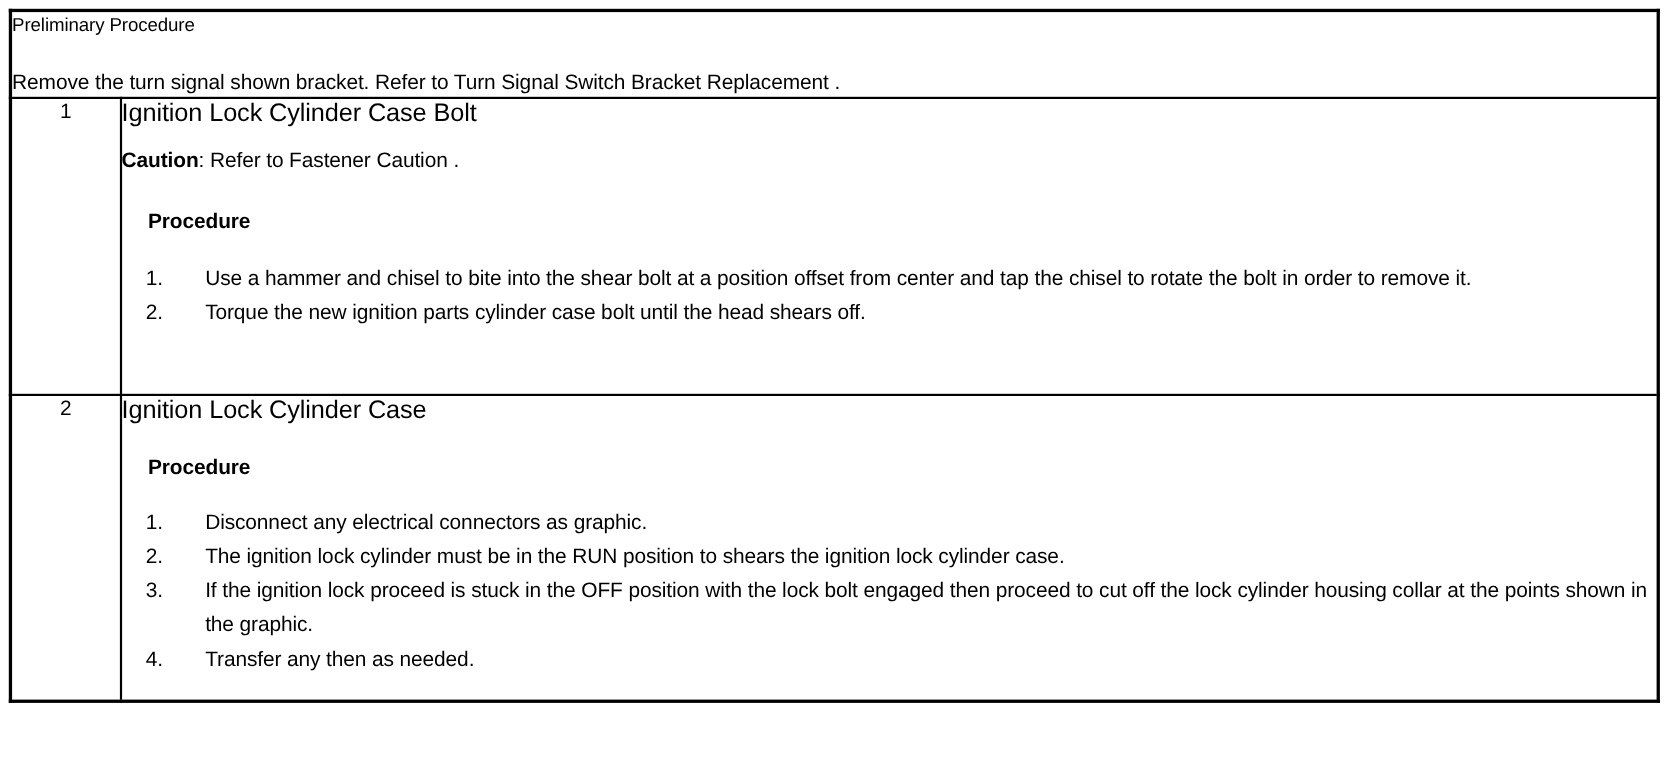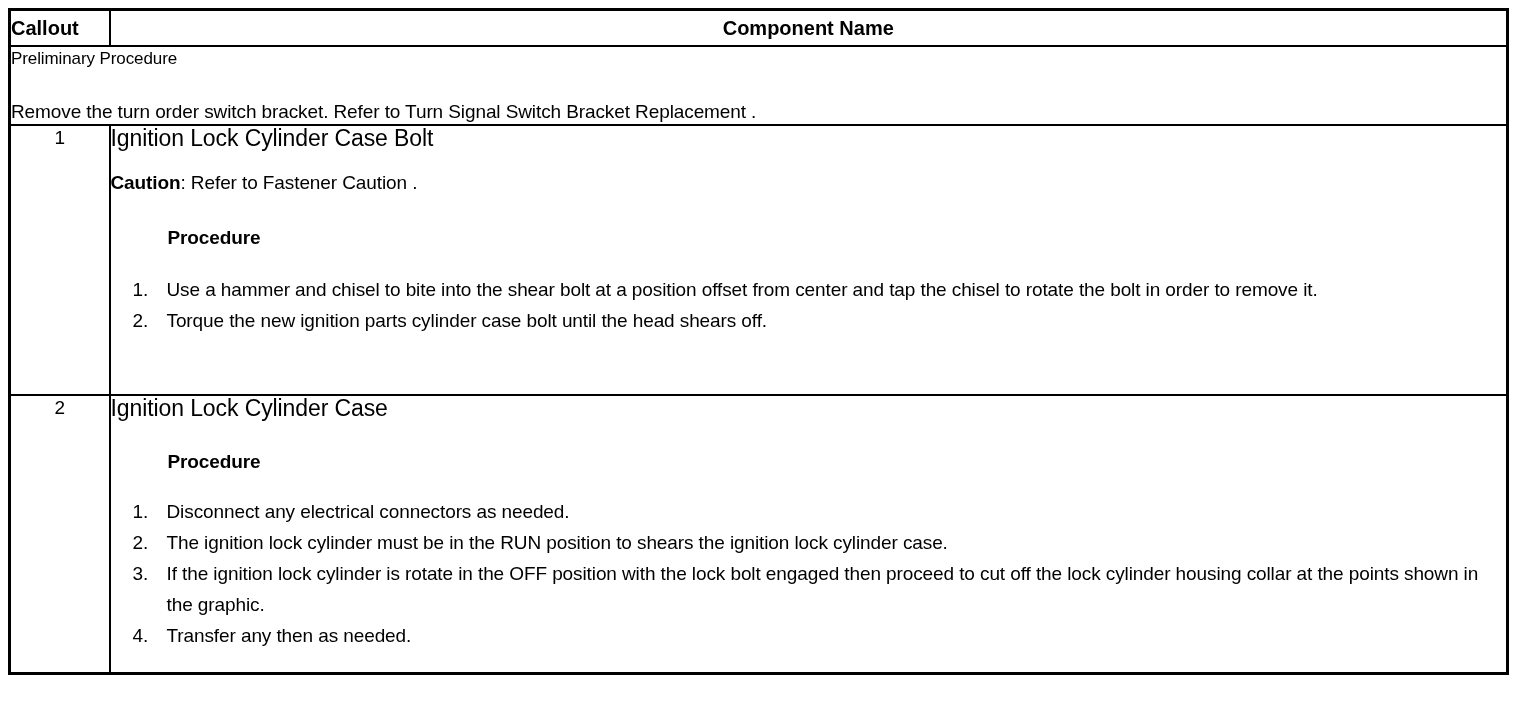--- a/index.html
+++ b/index.html
@@ -99,38 +99,38 @@
     margin-top: 21px;
     letter-spacing: -0.1px;
   }
   .caution-line .caution-label { font-weight: bold; }
 
   .proc-heading {
     font-weight: bold;
     font-size: 19px;
     line-height: 24px;
     margin-top: 31px;
-    margin-left: 57px;
+    margin-left: 24px;
     letter-spacing: -0.1px;
   }
   .proc-heading.tight { margin-top: 30px; }
 
   ol.steps {
     margin: 24px 0 0 0;
     padding: 0 0 0 0;
     list-style: none;
     counter-reset: stepnum;
     font-size: 19px;
     line-height: 31px;
     letter-spacing: -0.1px;
   }
   ol.steps > li {
     counter-increment: stepnum;
     position: relative;
-    padding-left: 56px;
+    padding-left: 76px;
     margin: 0;
   }
   ol.steps > li::before {
     content: counter(stepnum) ".";
     position: absolute;
     left: 22px;
     top: 0;
     width: 24px;
     text-align: left;
   }
@@ -142,29 +142,25 @@
 </head>
 <body>
 
 <div class="sheet">
   <table class="component-table">
     <colgroup>
       <col class="c-callout">
       <col class="c-name">
     </colgroup>
     <tbody>
-      <tr>
-        <th class="hdr-cell hdr-callout">Callout</th>
-        <th class="hdr-cell hdr-name">Component Name</th>
-      </tr>
 
       <tr>
         <td class="prelim-cell" colspan="2">
           <div class="prelim-title">Preliminary Procedure</div>
-          <div class="prelim-text">Remove the turn order switch bracket. Refer to Turn Signal Switch Bracket Replacement .</div>
+          <div class="prelim-text">Remove the turn signal shown bracket. Refer to Turn Signal Switch Bracket Replacement .</div>
         </td>
       </tr>
 
       <tr>
         <td class="callout-cell">1</td>
         <td class="body-cell row1-name-cell">
           <div class="comp-title">Ignition Lock Cylinder Case Bolt</div>
 
           <div class="caution-line">
             <span class="caution-label">Caution</span><span>: Refer to Fastener Caution .</span>
@@ -180,22 +176,22 @@
       </tr>
 
       <tr>
         <td class="callout-cell">2</td>
         <td class="body-cell row2-name-cell">
           <div class="comp-title">Ignition Lock Cylinder Case</div>
 
           <div class="proc-heading tight">Procedure</div>
 
           <ol class="steps top-tight">
-            <li>Disconnect any electrical connectors as needed.</li>
+            <li>Disconnect any electrical connectors as graphic.</li>
             <li>The ignition lock cylinder must be in the RUN position to shears the ignition lock cylinder case.</li>
-            <li>If the ignition lock cylinder is rotate in the OFF position with the lock bolt engaged then proceed to cut off the lock cylinder housing collar at the points shown in the graphic.</li>
+            <li>If the ignition lock proceed is stuck in the OFF position with the lock bolt engaged then proceed to cut off the lock cylinder housing collar at the points shown in the graphic.</li>
             <li>Transfer any then as needed.</li>
           </ol>
         </td>
       </tr>
     </tbody>
   </table>
 </div>
 
 </body></html>

